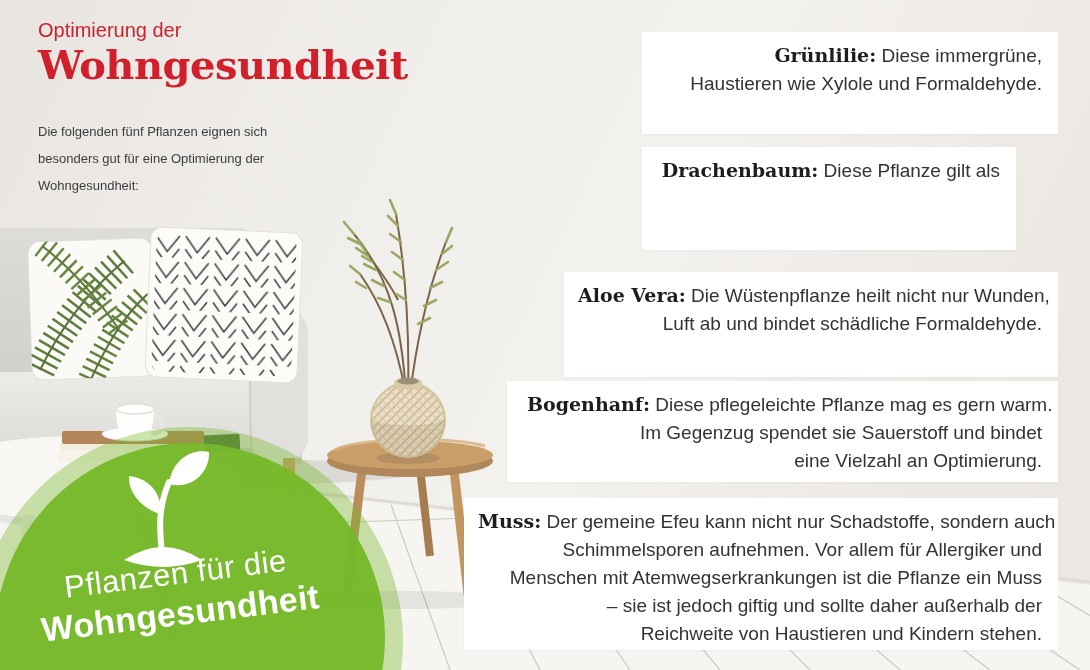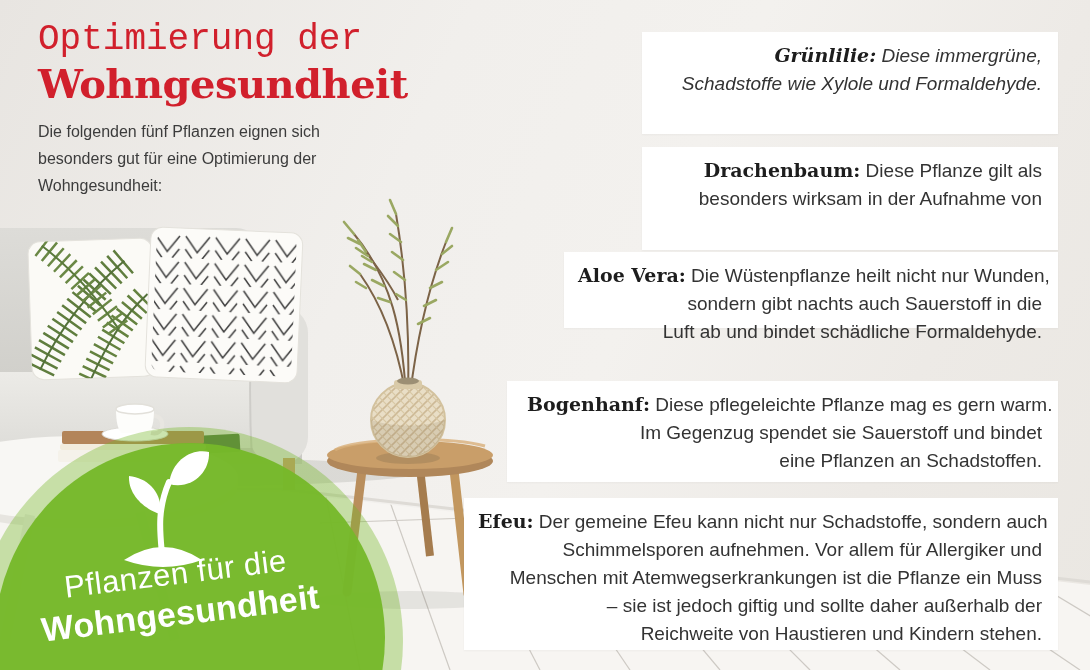--- a/index.html
+++ b/index.html
@@ -25,45 +25,45 @@
   .badge-text{
     position:absolute;left:2px;top:556px;width:352px;
     transform:rotate(-7deg);transform-origin:50% 50%;
     text-align:center;color:#fff;line-height:1.18;
   }
   .badge-line1{font-size:31px;font-weight:400;letter-spacing:.5px;}
   .badge-line2{font-size:34px;font-weight:bold;letter-spacing:.3px;}
   
   .headline{position:absolute;left:38px;top:18px;width:430px;}
   .headline .t1{
-    font-size:36px;font-weight:500;color:var(--accent-red,#d1202c);line-height:1.2;font-family:Liberation Mono, monospace;
+    font-size:20px;font-weight:500;color:var(--accent-red,#d1202c);line-height:1.2;
   }
   .headline .t2{
     font-family:"DejaVu Serif","Liberation Serif",serif;
     font-size:40px;font-weight:bold;color:var(--accent-red,#d1202c);line-height:1.15;
     letter-spacing:-.5px;
   }
   .intro{
     position:absolute;left:38px;top:118px;width:410px;
-    font-size:16px;line-height:27px;color:#3c3c3c;white-space:pre-line;
+    font-size:13px;line-height:27px;color:#3c3c3c;white-space:pre-line;
   }
   
   .plant-box{
     position:absolute;background:#ffffff;
     text-align:right;color:#333;font-size:19px;line-height:28px;
     padding:9px 16px 8px 14px;box-shadow:0 1px 2px rgba(80,75,70,.05);
   }
   .pline{white-space:nowrap;}
   .pname{
     font-family:"DejaVu Serif","Liberation Serif",serif;
     font-weight:bold;color:#1d1d1d;
   }
-  .box-0{left:642px;top:32px;width:416px;height:102px;font-style:italic;}
-  .box-1{left:642px;top:147px;width:416px;height:103px;}
-  .box-2{left:564px;top:252px;width:494px;height:76px;}
+  .box-0{left:642px;top:32px;width:416px;height:102px;}
+  .box-1{left:642px;top:147px;width:374px;height:103px;}
+  .box-2{left:564px;top:272px;width:494px;height:105px;}
   .box-3{left:507px;top:381px;width:551px;height:101px;padding-left:20px;}
   .box-4{left:464px;top:498px;width:594px;height:152px;}
 </style>
 </head>
 <body>
 
 <div class="stage" style="--accent-red: #d1202c; --accent-green: #76b82a;">
 
   <svg class="scene" width="1090" height="670" viewBox="0 0 1090 670">
     <defs>
@@ -226,37 +226,35 @@
   <div class="headline">
     <div class="t1">Optimierung der</div>
     <div class="t2">Wohngesundheit</div>
   </div>
   <div class="intro">Die folgenden fünf Pflanzen eignen sich
 besonders gut für eine Optimierung der
 Wohngesundheit:</div>
 
   <div class="plant-box box-0">
       <div class="pline"><span class="pname">Grünlilie:</span> Diese immergrüne,</div>
-      <div class="pline">Schadstoffe wie Xylole und Formaldehyde.</div>
+      <div class="pline">Haustieren wie Xylole und Formaldehyde.</div>
     </div>
   <div class="plant-box box-1">
       <div class="pline"><span class="pname">Drachenbaum:</span> Diese Pflanze gilt als</div>
-      <div class="pline">besonders wirksam in der Aufnahme von</div>
     </div>
   <div class="plant-box box-2">
       <div class="pline"><span class="pname">Aloe Vera:</span> Die Wüstenpflanze heilt nicht nur Wunden,</div>
-      <div class="pline">sondern gibt nachts auch Sauerstoff in die</div>
       <div class="pline">Luft ab und bindet schädliche Formaldehyde.</div>
     </div>
   <div class="plant-box box-3">
       <div class="pline"><span class="pname">Bogenhanf:</span> Diese pflegeleichte Pflanze mag es gern warm.</div>
       <div class="pline">Im Gegenzug spendet sie Sauerstoff und bindet</div>
-      <div class="pline">eine Pflanzen an Schadstoffen.</div>
+      <div class="pline">eine Vielzahl an Optimierung.</div>
     </div>
   <div class="plant-box box-4">
-      <div class="pline"><span class="pname">Efeu:</span> Der gemeine Efeu kann nicht nur Schadstoffe, sondern auch</div>
+      <div class="pline"><span class="pname">Muss:</span> Der gemeine Efeu kann nicht nur Schadstoffe, sondern auch</div>
       <div class="pline">Schimmelsporen aufnehmen. Vor allem für Allergiker und</div>
       <div class="pline">Menschen mit Atemwegserkrankungen ist die Pflanze ein Muss</div>
       <div class="pline">– sie ist jedoch giftig und sollte daher außerhalb der</div>
       <div class="pline">Reichweite von Haustieren und Kindern stehen.</div>
     </div>
 
 </div>
 
 </body></html>

